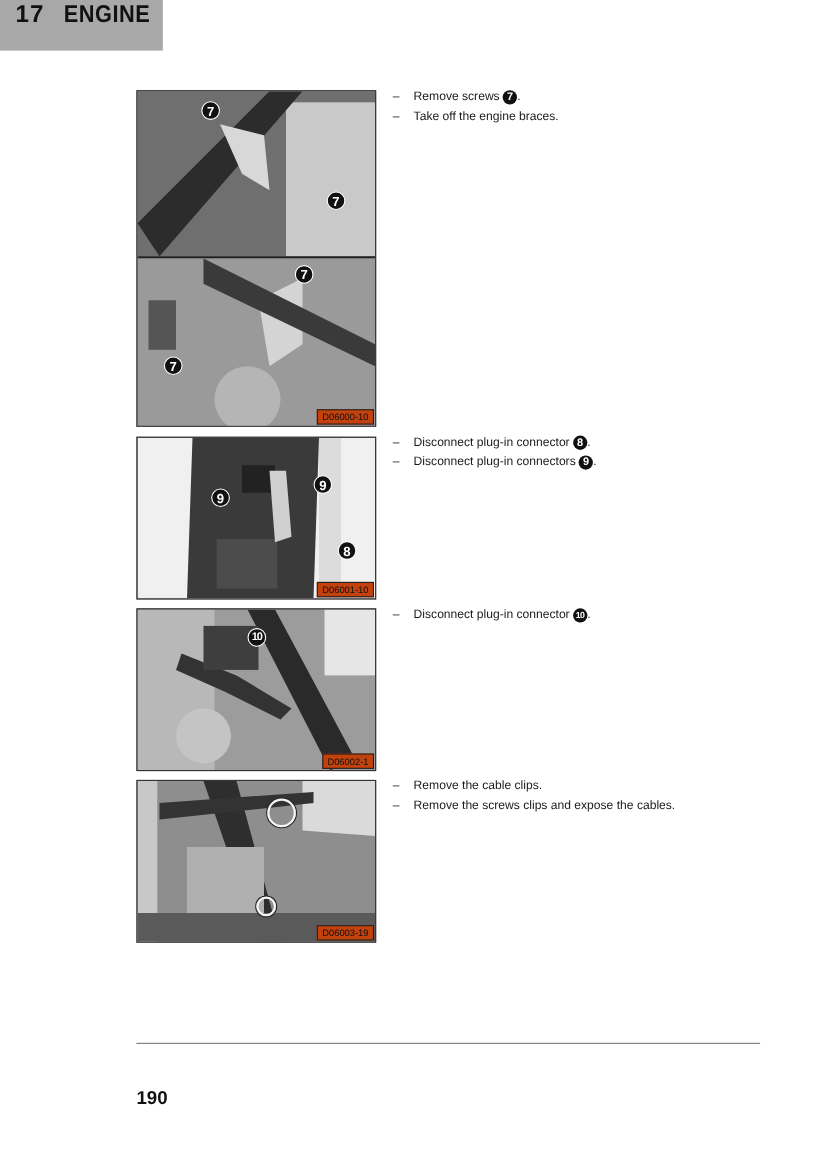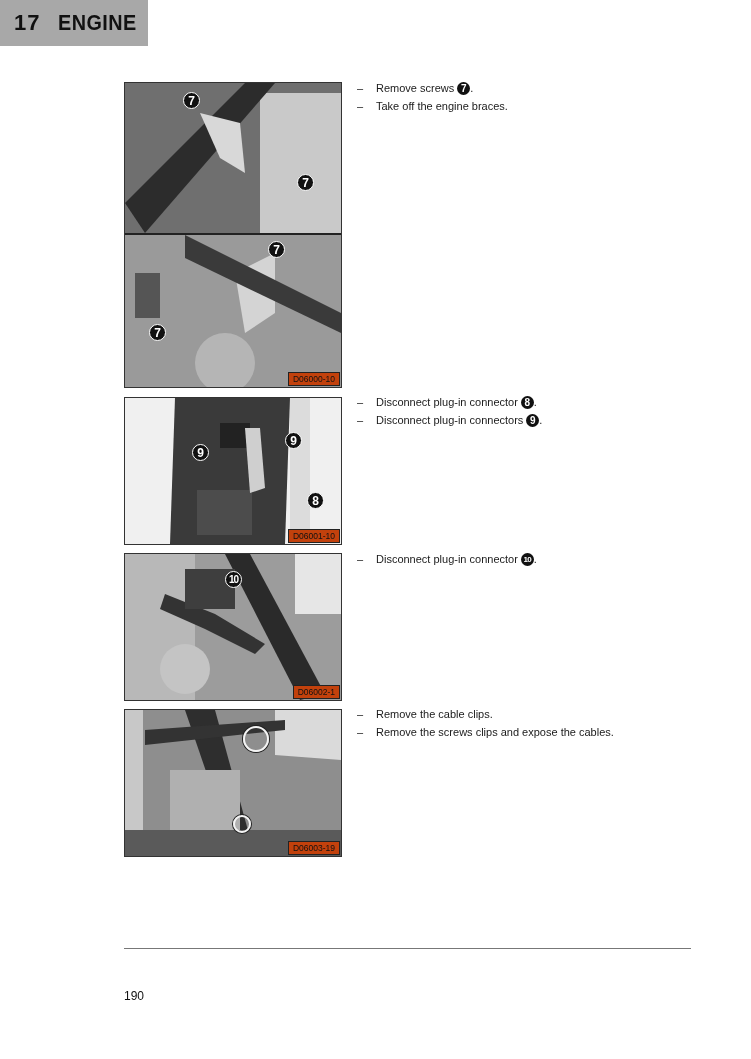--- a/index.html
+++ b/index.html
@@ -2,21 +2,21 @@
 <html><head>
 <meta charset="utf-8">
 <style>
   html, body { margin:0; padding:0; }
   body {
     width:751px; height:1059px; position:relative; background:#ffffff;
     font-family:"Liberation Sans", sans-serif; color:#1a1a1a; overflow:hidden;
   }
   .chapter-tab {
     position:absolute; left:0; top:0; width:148px; height:46px;
-    background:#a8a8a8; display:flex; align-items:center;
+    background:#a8a8a8; display:flex; 
   }
   .chapter-tab .num { margin-left:14px; font-weight:bold; font-size:22px; letter-spacing:1px; color:#111; }
   .chapter-tab .title { margin-left:18px; font-weight:bold; font-size:22px; letter-spacing:0.5px; color:#111; transform:scaleX(0.9); transform-origin:left center; }
 
   .figure {
     position:absolute; left:124px; width:216px; border:1px solid #333;
     background:#7a7a7a; overflow:hidden;
   }
   .figure .photo { position:absolute; inset:0; }
   .figure .caption {
@@ -35,21 +35,21 @@
   .steps { position:absolute; left:357px; margin:0; padding:0; list-style:none; font-size:11px; color:#1a1a1a; }
   .steps li { display:flex; align-items:center; height:18px; }
   .steps .dash { width:19px; }
   .inline-callout {
     display:inline-flex; width:13px; height:13px; border-radius:50%; background:#111; color:#fff;
     font-size:10px; font-weight:bold; align-items:center; justify-content:center; margin-left:3px;
   }
   .inline-callout.small { font-size:8px; letter-spacing:-0.5px; }
 
   .footer-rule { position:absolute; left:124px; top:948px; width:567px; height:1px; background:#777; }
-  .page-number { position:absolute; left:124px; top:989px; font-size:12px; font-weight:normal; color:#111; }
+  .page-number { position:absolute; left:124px; top:989px; font-size:17px; font-weight:bold; color:#111; }
 </style>
 </head>
 <body>
 
 <div class="chapter-tab">
   <span class="num">17</span>
   <span class="title">ENGINE</span>
 </div>
 
 <div class="figure" style="top:82px;height:304px;">

